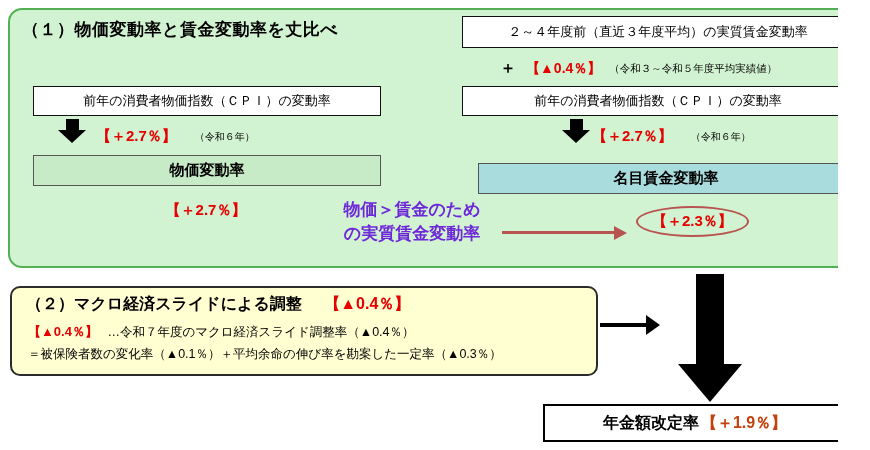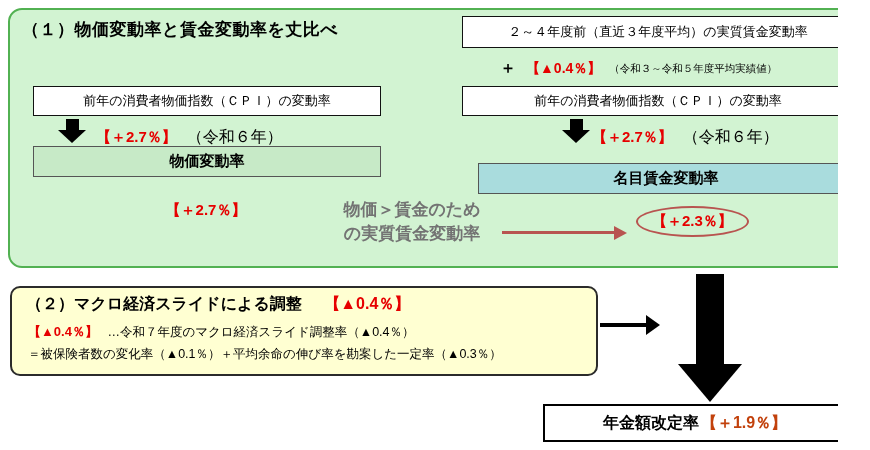--- a/index.html
+++ b/index.html
@@ -22,31 +22,31 @@
   .small-note{font-size:10.5px;margin-left:8px;}
 
   .down-arrow{position:absolute;display:flex;flex-direction:column;align-items:center;}
   .down-arrow .shaft{width:13px;height:11px;background:#000;}
   .down-arrow .head{width:0;height:0;border-left:14px solid transparent;border-right:14px solid transparent;border-top:13px solid #000;}
   .da-left{left:58px;top:119px;}
   .da-right{left:562px;top:119px;}
 
   .rate-row{position:absolute;display:flex;align-items:center;white-space:nowrap;}
   .rate-row .val{color:#e60000;font-weight:bold;font-size:15px;}
-  .rate-row .year{font-size:16px;margin-left:10px;}
+  .rate-row .year{font-size:10px;margin-left:18px;}
   .rr-left{left:96px;top:127px;}
   .rr-right{left:592px;top:127px;}
 
-  .price-box{position:absolute;left:33px;top:146px;width:346px;height:29px;background:#c7eac7;border:1px solid #555;
+  .price-box{position:absolute;left:33px;top:155px;width:346px;height:29px;background:#c7eac7;border:1px solid #555;
     display:flex;align-items:center;justify-content:center;font-size:15px;font-weight:bold;}
   .wage-box{position:absolute;left:478px;top:163px;width:374px;height:29px;background:#a9dcdd;border:1px solid #555;
     display:flex;align-items:center;justify-content:center;font-size:15px;font-weight:bold;}
   .price-val{position:absolute;left:33px;top:201px;width:346px;text-align:center;color:#e60000;font-weight:bold;font-size:15px;}
 
-  .reason{position:absolute;left:303px;top:198px;width:218px;text-align:center;color:#737373;font-weight:bold;
+  .reason{position:absolute;left:303px;top:198px;width:218px;text-align:center;color:#6d28d9;font-weight:bold;
     font-size:17px;line-height:24px;white-space:nowrap;}
 
   .red-arrow{position:absolute;left:502px;top:225px;width:128px;height:16px;}
   .red-arrow .line{position:absolute;left:0;top:6px;width:112px;height:3px;background:#b85450;}
   .red-arrow .tip{position:absolute;left:112px;top:1px;width:0;height:0;
     border-top:7px solid transparent;border-bottom:7px solid transparent;border-left:13px solid #b85450;}
   .circle-val{position:absolute;left:636px;top:206px;padding:4px 14px;border:2px solid #b85450;border-radius:50%;
     color:#e60000;font-weight:bold;font-size:15px;background:transparent;white-space:nowrap;}
 
   .panel-yellow{position:absolute;left:10px;top:286px;width:584px;height:86px;background:#ffffd2;

